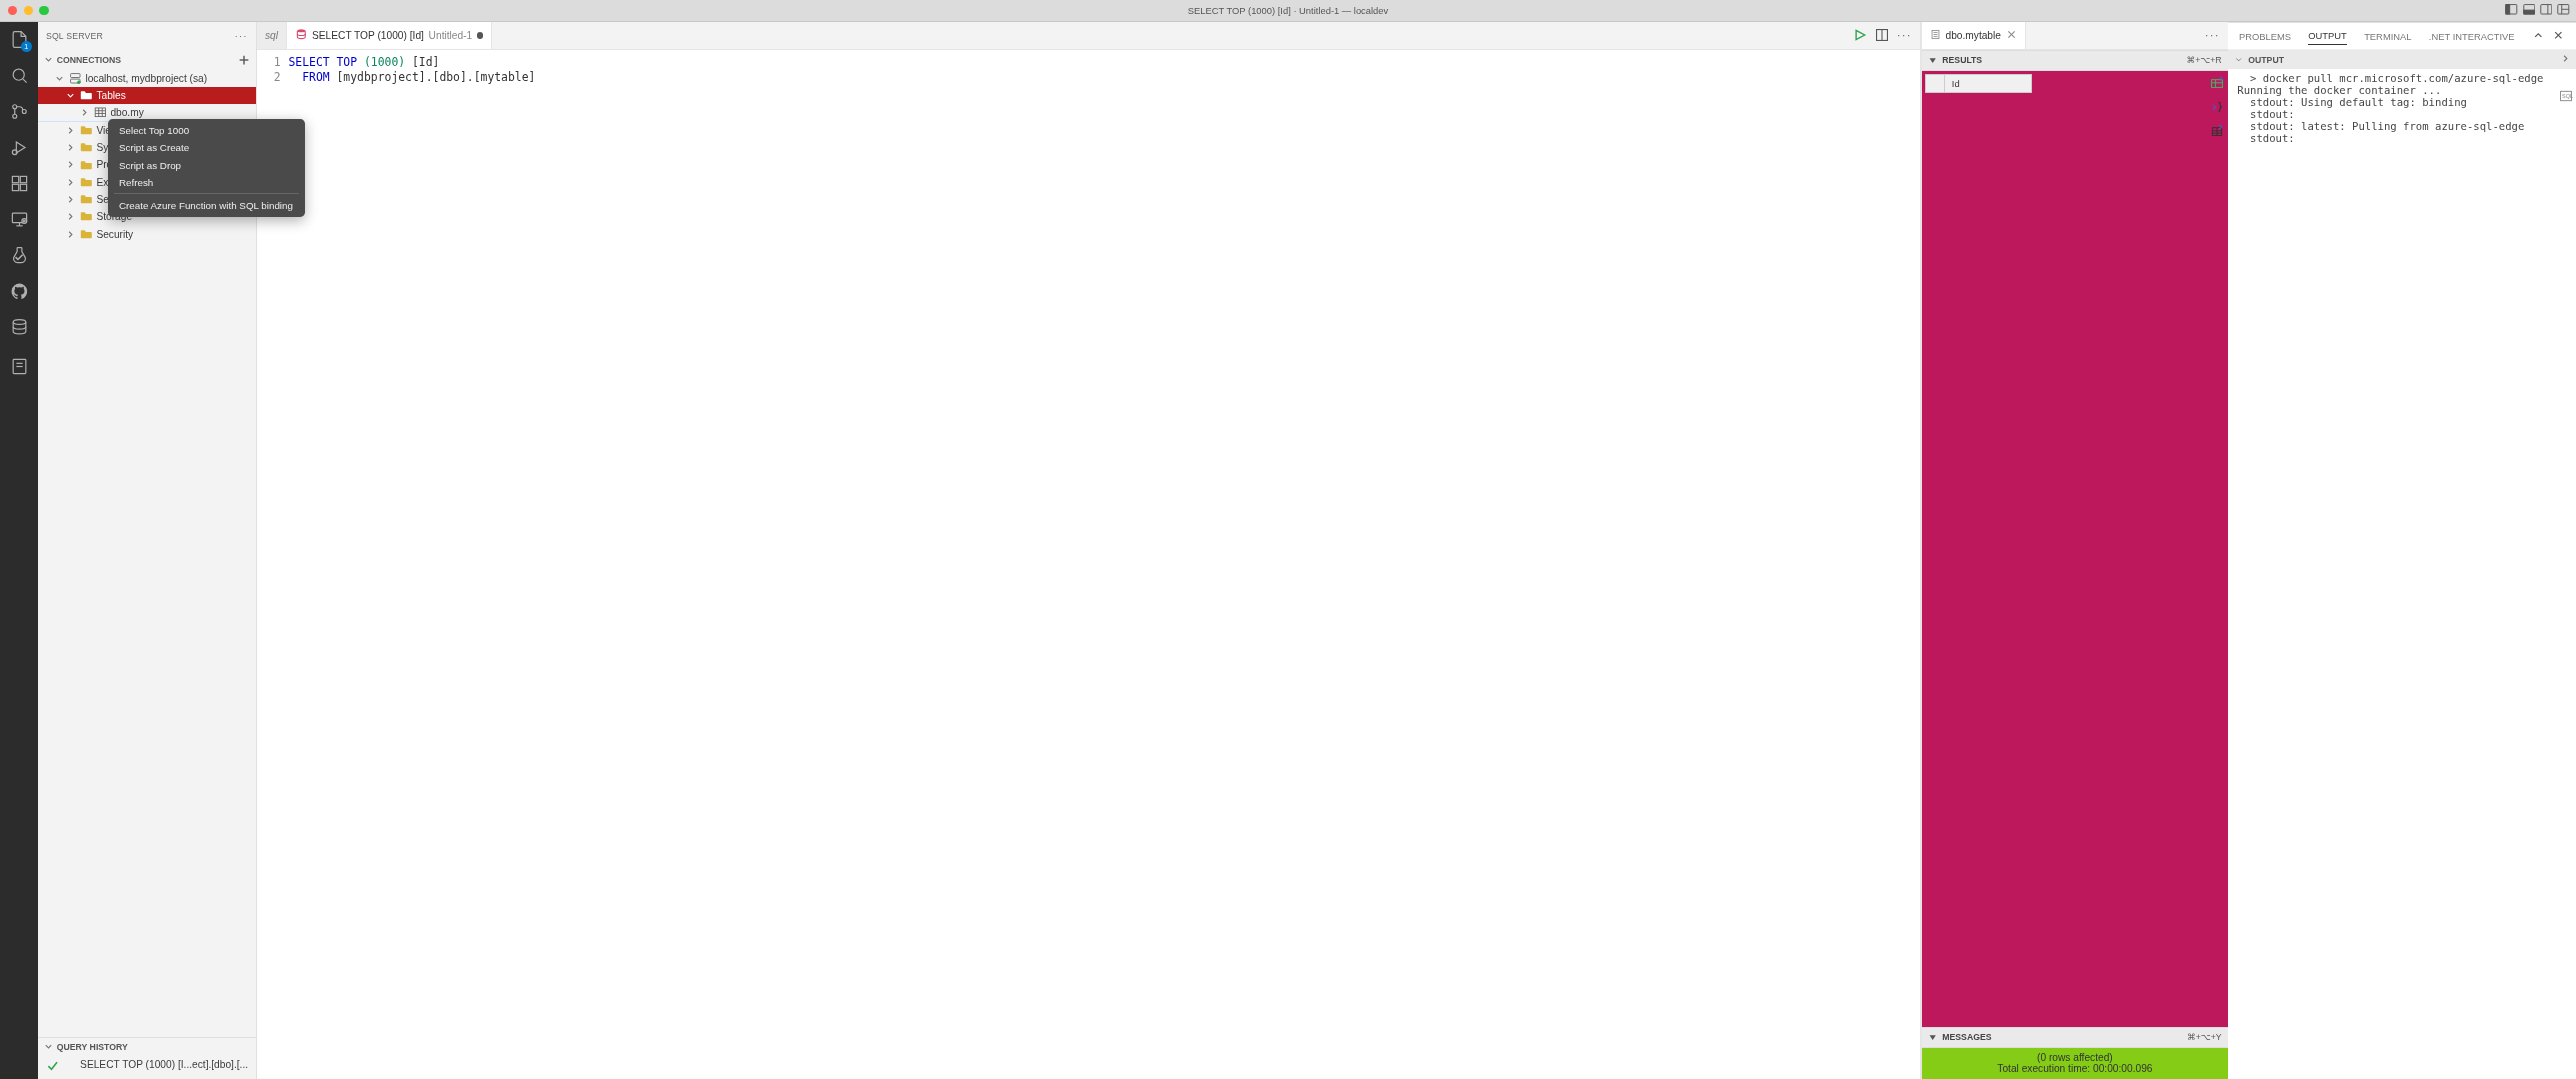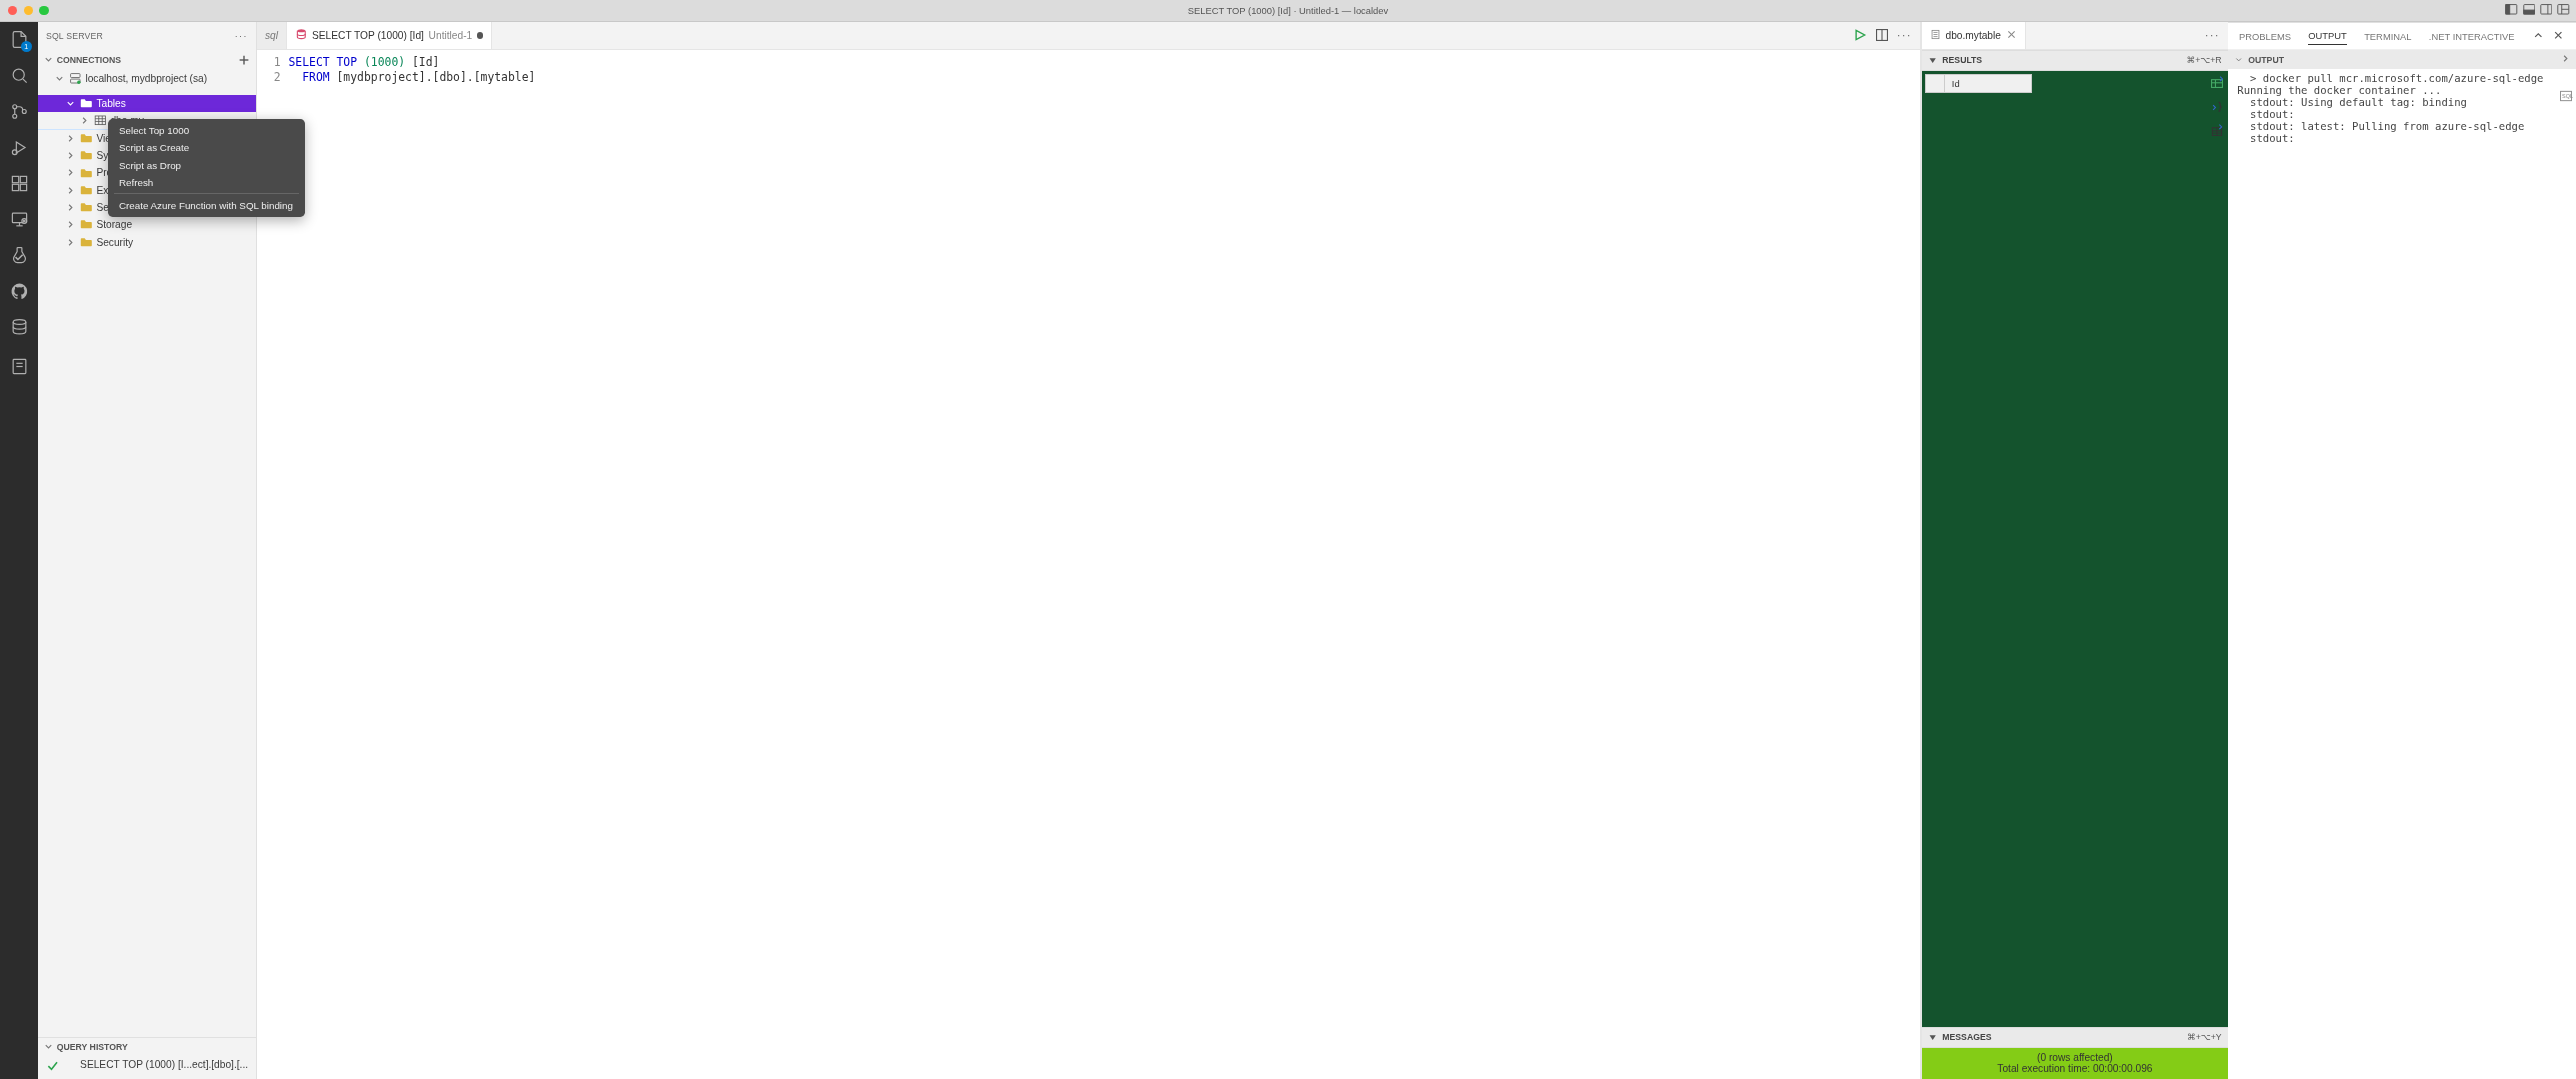--- a/index.html
+++ b/index.html
@@ -70,21 +70,21 @@
     font-size: 8.7px; font-weight: 700; color: #555; cursor: pointer;
   }
   .section-header .chevron { width:11px; height:11px; }
   .plus-btn { width:14px; height:14px; color:#555; cursor:pointer; }
 
   .tree { font-size: 10.2px; color: #3b3b3b; }
   .tree-row {
     display:flex; align-items:center; height: 17.3px; padding-left: 7.9px; gap: 3.9px;
     white-space: nowrap; cursor: pointer;
   }
-  .tree-row.selected { background: #6d28d9; color: #fff; margin-top: 8px; }
+  .tree-row.selected { background: #b91c1c; color: #fff; }
   .tree-row .tw { width:11px; height:11px; flex-shrink:0; display:flex; align-items:center; justify-content:center;}
   .tree-row .icon { width:12.6px; height:12.6px; flex-shrink:0; }
   .indent-1 { padding-left: 16px; }
   .indent-2 { padding-left: 27px; }
   .indent-3 { padding-left: 41px; }
   .folder-icon { fill: #dab33b; }
   .folder-icon.sel { fill: #fff; }
 
   .query-history {
     border-top: 0.8px solid #e0e0e0; padding-bottom: 4.7px;
@@ -127,21 +127,21 @@
   .ident { color:#333; }
 
   
   .panel-section-header {
     height: 20.5px; background:#eaeaea; border-bottom:0.8px solid #ddd; border-top:0.8px solid #ddd;
     display:flex; align-items:center; padding:0 6.3px; gap:4.7px;
     font-size:8.7px; font-weight:700; color:#444;
   }
   .panel-section-header .spacer { flex:1; }
   .shortcut { font-size:8.7px; font-weight:500; color:#555;}
-  .results-body { flex:1; display:flex; background:#14532d; }
+  .results-body { flex:1; display:flex; background:#be185d; }
   .grid-wrap { flex:1; padding:3.1px 0 0 3.1px;}
   .grid-header {
     display:flex; height:19px;
   }
   .grid-header .rh {
     width:20.5px; background:#f0f0f0; border:0.8px solid #ccc;
   }
   .grid-header .ch {
     width:87px; background:#f0f0f0; border:0.8px solid #ccc; border-left:none;
     display:flex; align-items:center; padding-left:6.3px; font-size:9.4px; color:#333;

